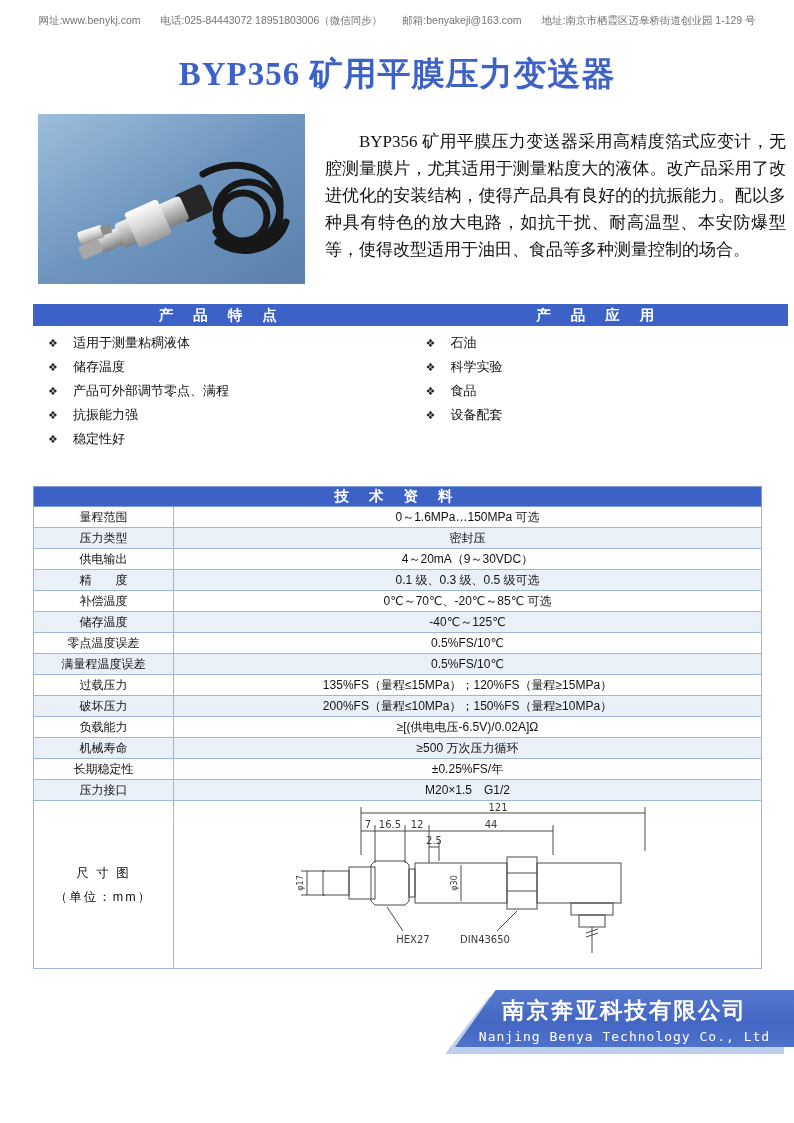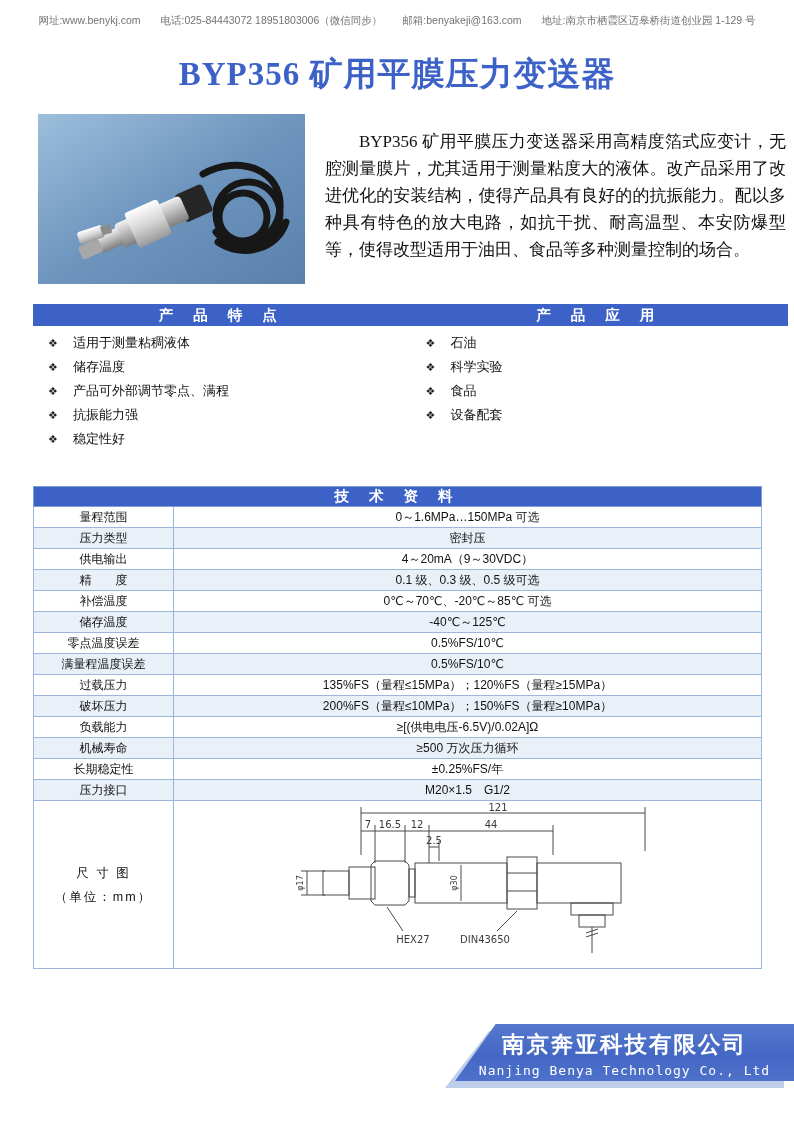--- a/index.html
+++ b/index.html
@@ -53,21 +53,21 @@
   .spec-table td {
     border:1px solid #9DB6DC; height:21px; font-size:12px; text-align:center; color:#111;
   }
   .spec-table tbody tr:nth-child(even) td { background:#EAF0F8; }
   .spec-table td.lbl { width:140px;margin-top:16px; }
   .spec-table tr.dim-row td { height:168px; background:#fff; }
   .dim-label { line-height:24px; font-size:12.5px; letter-spacing:2px; }
   .dim-cell { vertical-align:middle; }
   
   .footer-banner {
-    position:absolute; left:455px; top:1024px; width:339px; height:57px;
+    position:absolute; left:455px; top:990px; width:339px; height:57px;
   }
   .footer-banner .shadow {
     position:absolute; left:-10px; top:7px; width:100%; height:100%;
     background:#BFCEEA;
     clip-path:polygon(13% 0, 100% 0, 100% 100%, 0 100%);
   }
   .footer-banner .face {
     position:absolute; inset:0;
     background:linear-gradient(180deg,#5578CE 0%, #4467C4 55%, #4E71CB 100%);
     clip-path:polygon(12% 0, 100% 0, 100% 100%, 0 100%);

